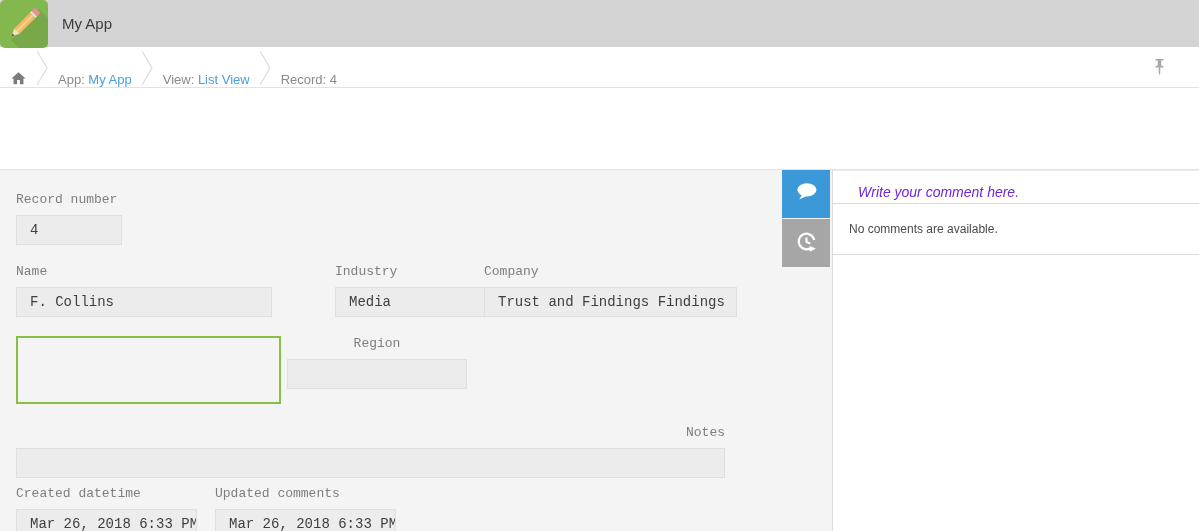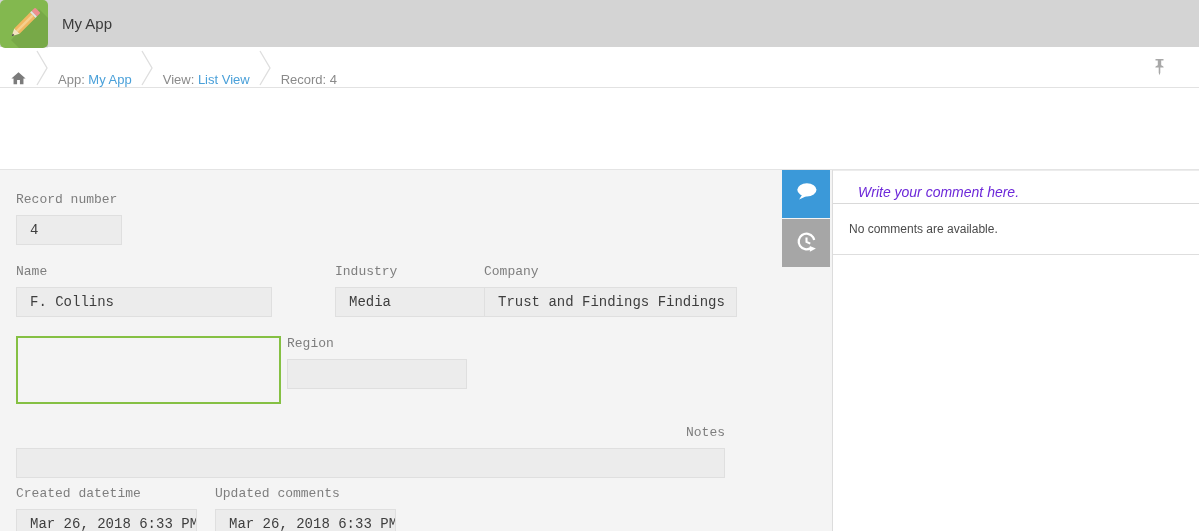--- a/index.html
+++ b/index.html
@@ -35,21 +35,21 @@
              background:#f4f4f4; border-top:1px solid #e4e4e4; }
 
   .field { position:absolute;font-family:Liberation Mono, monospace; }
   .f-label { font-size:13px; color:#7e7e7e; line-height:14px; margin-bottom:8px; }
   .f-box { background:#ececec; border:1px solid #dfdfdf; height:30px; line-height:28px;
            padding-left:13px; font-size:14px; color:#3e3e3e; overflow:hidden; white-space:nowrap; }
   .f-record  { left:16px;  top:23px;  width:106px; }
   .f-name    { left:16px;  top:95px;  width:256px; }
   .f-industry{ left:287px; top:95px;  width:170px;margin-left:48px; }
   .f-company { left:484px; top:95px;  width:253px; }
-  .f-region  { left:287px; top:167px; width:180px; }
+  .f-region  { left:287px; top:167px; width:180px;text-align:center; }
   .f-notes   { left:16px;  top:256px; width:709px;text-align:right; }
   .f-created { left:16px;  top:317px; width:181px; }
   .f-updated { left:215px; top:317px; width:181px; }
   .space-box { position:absolute; left:16px; top:166px; width:265px; height:68px;
                border:2px solid #85c043; background:transparent; }
 
   
   .side-tabs { position:absolute; left:782px; top:0; width:48px; }
   .tab { width:48px; height:48px; display:flex; align-items:center; justify-content:center; cursor:pointer; }
   .tab-comments { background:#3b99d9; }

